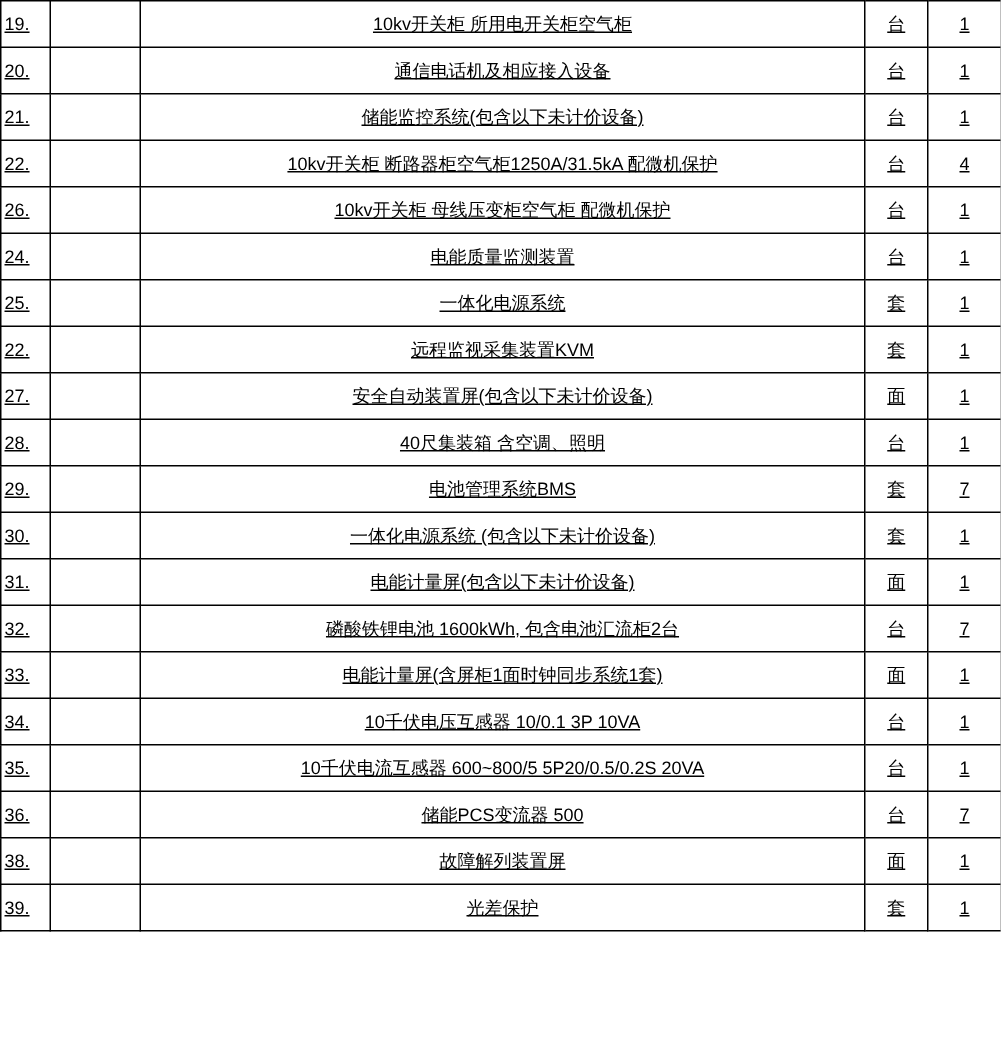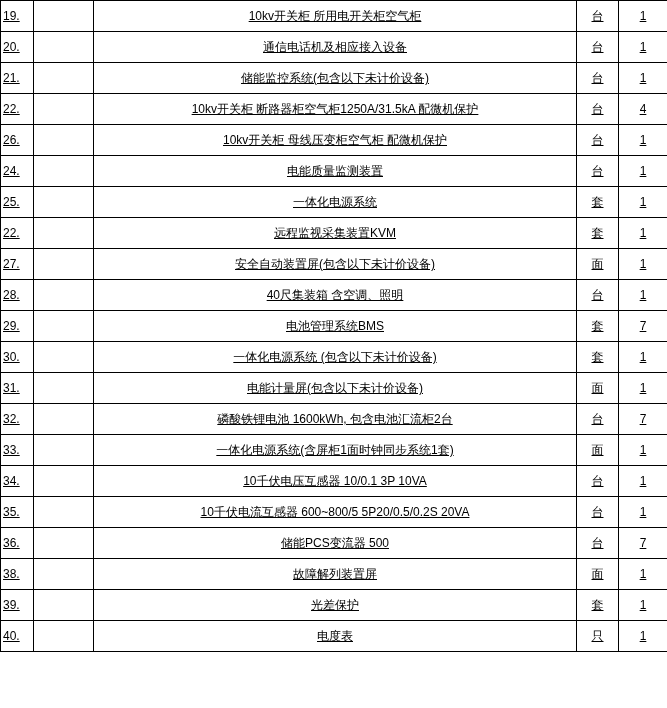--- a/index.html
+++ b/index.html
@@ -167,21 +167,21 @@
         <tr>
           <td class="idx">32.</td>
           <td class="blank"></td>
           <td class="name">磷酸铁锂电池 1600kWh, 包含电池汇流柜2台</td>
           <td class="unit">台</td>
           <td class="qty">7</td>
         </tr>
         <tr>
           <td class="idx">33.</td>
           <td class="blank"></td>
-          <td class="name">一体化电源系统(含屏柜1面时钟同步系统1套)</td>
+          <td class="name">电能计量屏(含屏柜1面时钟同步系统1套)</td>
           <td class="unit">面</td>
           <td class="qty">1</td>
         </tr>
         <tr>
           <td class="idx">34.</td>
           <td class="blank"></td>
           <td class="name">10千伏电压互感器  10/0.1  3P 10VA</td>
           <td class="unit">台</td>
           <td class="qty">1</td>
         </tr>
@@ -204,24 +204,17 @@
           <td class="blank"></td>
           <td class="name">故障解列装置屏</td>
           <td class="unit">面</td>
           <td class="qty">1</td>
         </tr>
         <tr>
           <td class="idx">39.</td>
           <td class="blank"></td>
           <td class="name">光差保护</td>
           <td class="unit">套</td>
-          <td class="qty">1</td>
-        </tr>
-        <tr>
-          <td class="idx">40.</td>
-          <td class="blank"></td>
-          <td class="name">电度表</td>
-          <td class="unit">只</td>
           <td class="qty">1</td>
         </tr>
       </tbody>
   </table>
 </div>
 
 </body></html>

